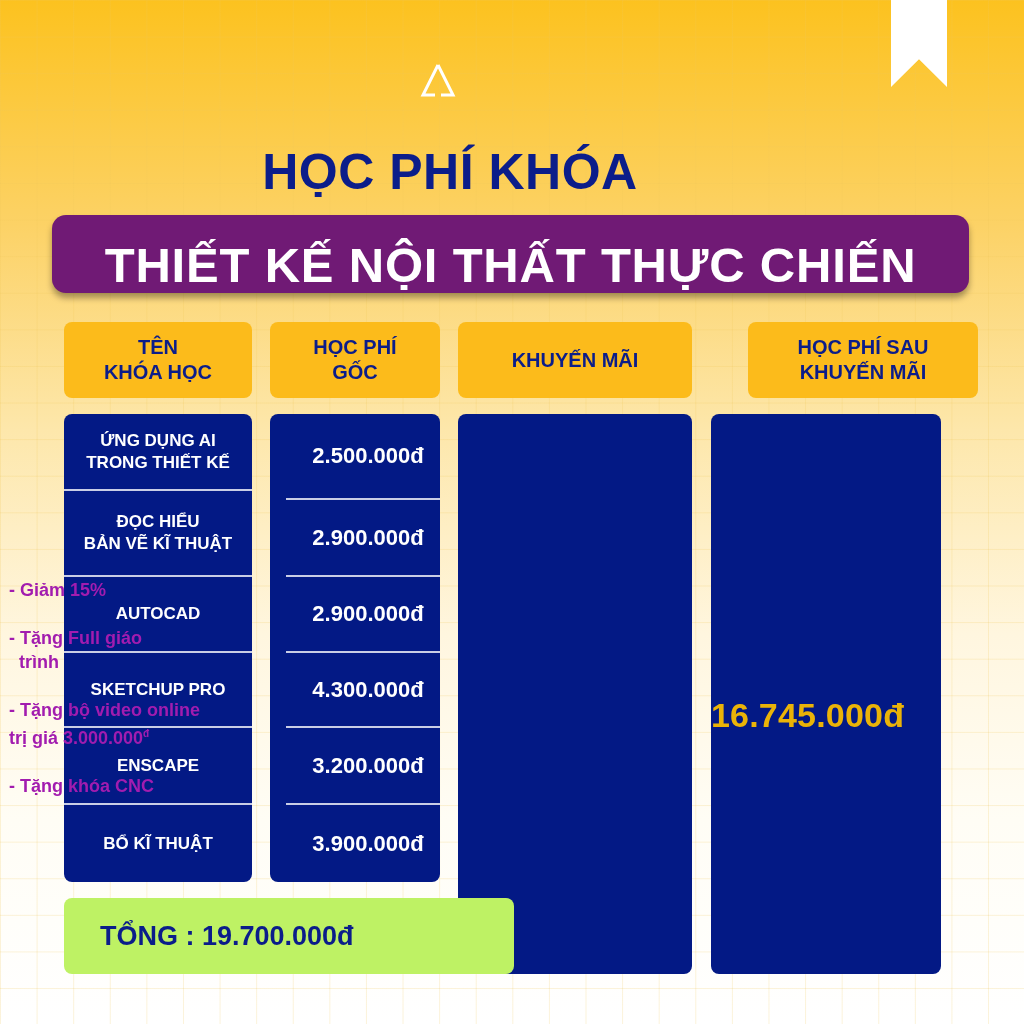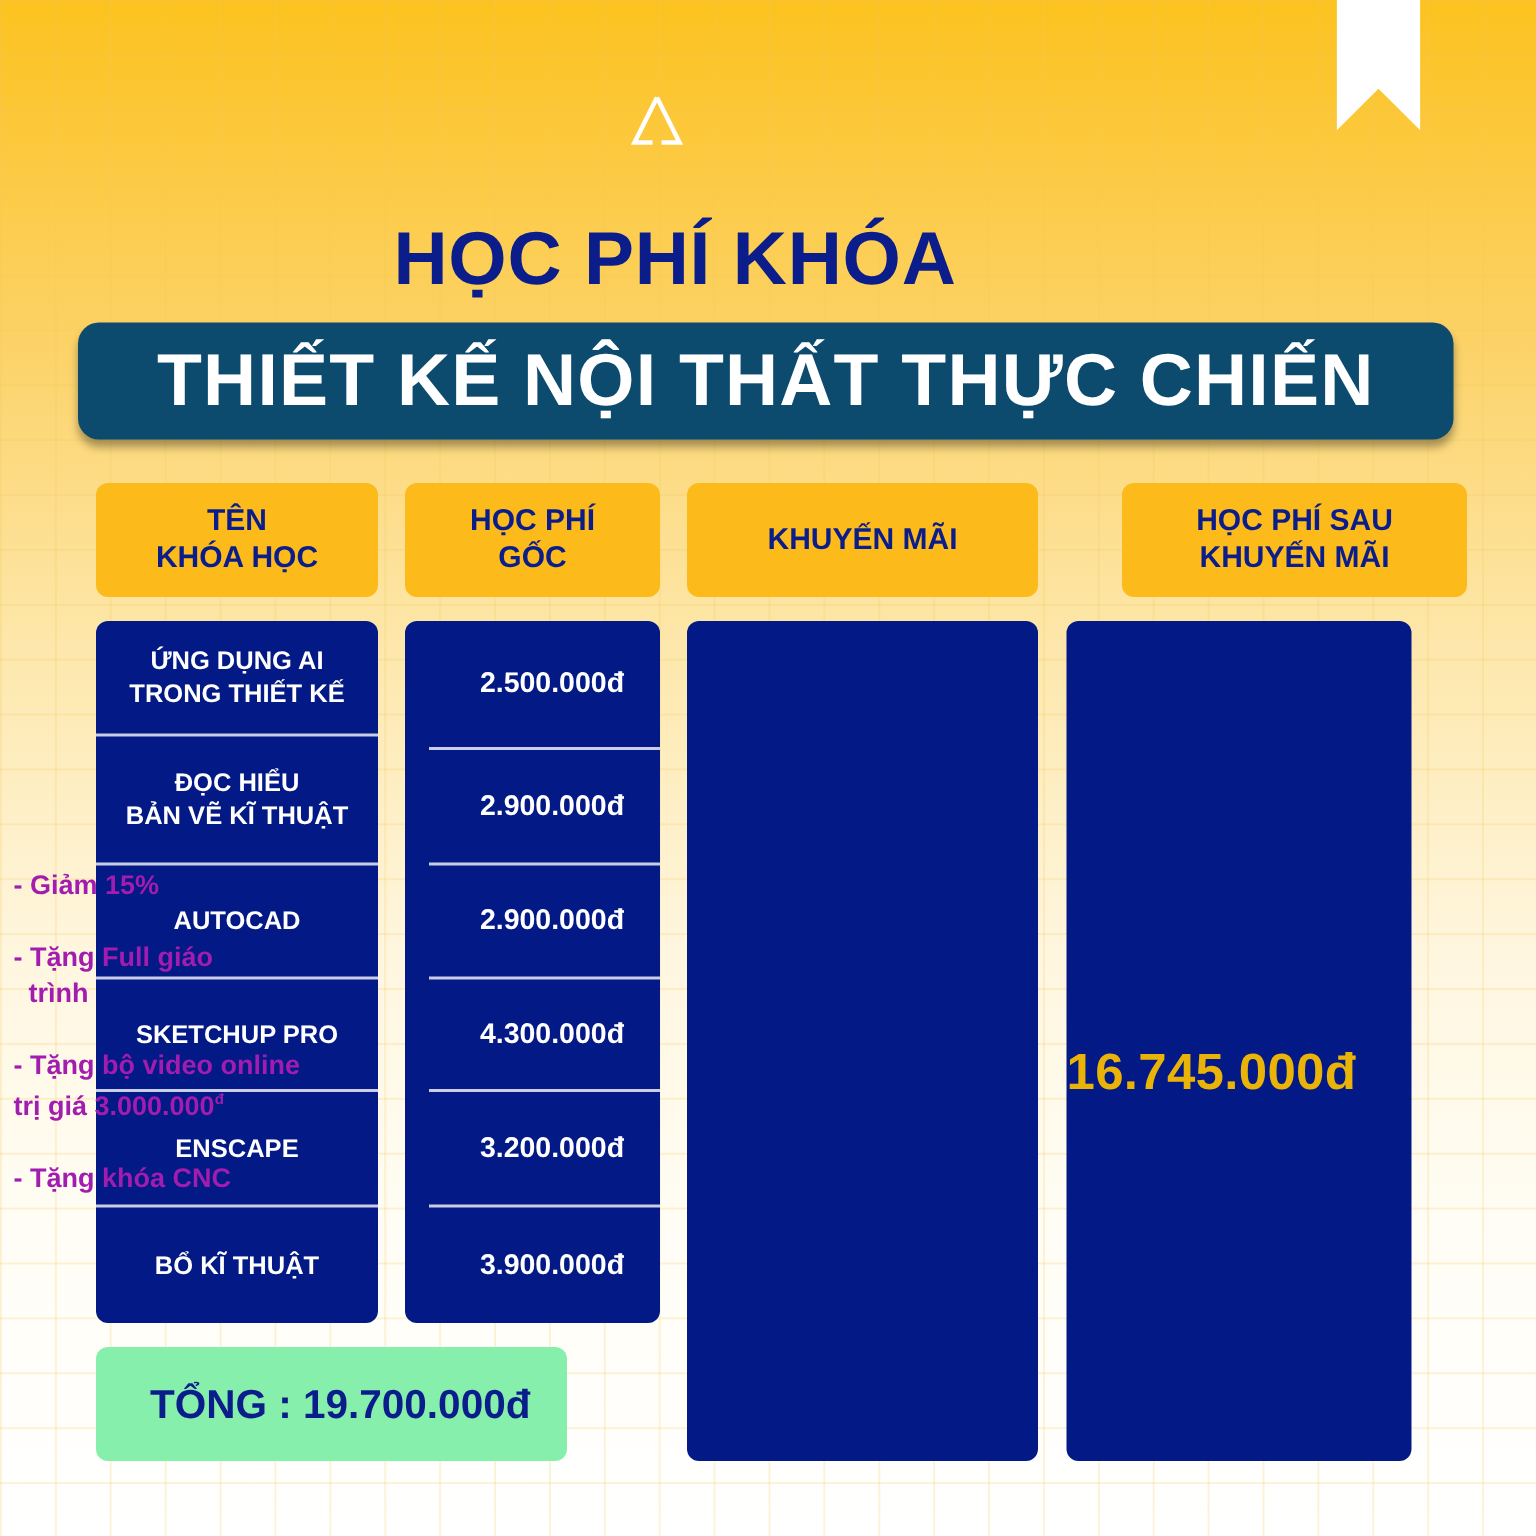--- a/index.html
+++ b/index.html
@@ -27,23 +27,23 @@
     .logo-tag { display: flex; align-items: center; gap: 6px; font-size: 10.5px; letter-spacing: 0.6px; margin-top: 2px; }
     .logo-tag::before { content: ""; display: inline-block; width: 30px; height: 1px; background: #ffffff; }
 
     .title-1 {
       position: absolute; left: 0; width: 900px; top: 143px; text-align: center;
       color: #0b1d8a; font-size: 50px; font-weight: 700; letter-spacing: 0.5px;
       font-family: "Liberation Sans", sans-serif;
     }
     .title-banner {
       position: absolute; left: 52px; top: 215px; width: 917px; height: 78px;
-      background: #0c4a6e; border-radius: 14px;
+      background: #701a75; border-radius: 14px;
       box-shadow: 0 5px 6px rgba(0,0,0,0.35);
-      display: flex; align-items: center; justify-content: center;
+      display: flex; align-items: flex-end; justify-content: center;
     }
     .title-2 {
       color: #ffffff; font-size: 49px; font-weight: 700; letter-spacing: 0.8px;
     }
 
     .hdr {
       position: absolute; top: 322px; height: 76px; background: #fcbb1b; border-radius: 8px;
       display: flex; align-items: center; justify-content: center; text-align: center;
       color: #0b1d8a; font-weight: 700; font-size: 20px; line-height: 25px; white-space: pre-line;
     }
@@ -53,42 +53,42 @@
     .col-final { left: 711px; width: 230px; margin-left: 37px; }
 
     .navy-card {
       position: absolute; background: #031985; border-radius: 8px; overflow: hidden;
     }
     .table-col { top: 414px; height: 468px; display: flex; flex-direction: column; }
     .row { display: flex; align-items: center; justify-content: center; text-align: center;
       color: #ffffff; font-weight: 700; border-bottom: 2px solid #c9cde6; white-space: pre-line; }
     .row:last-child { border-bottom: none; }
     .name-row { font-size: 17px; line-height: 22px; padding: 0 6px; }
-    .price-row { font-size: 19px; padding-left: 10px; margin-left: 16px; }
+    .price-row { font-size: 22px; padding-left: 10px; margin-left: 16px; }
     .r1 { height: 86px; } .r2 { height: 77px; } .r3 { height: 76px; }
     .r4 { height: 75px; } .r5 { height: 77px; } .r6 { flex: 1; }
 
     .promo-card { left: 458px; top: 414px; width: 234px; height: 560px; }
     .promo-list { position: absolute; left: 9px; top: 578px; color: #a21caf; font-size: 18px; font-weight: 700; }
     .promo-item { line-height: 24px; margin-bottom: 24px; white-space: pre; }
     .promo-item sup { font-size: 10px; }
 
     .final-card { left: 711px; top: 414px; width: 230px; height: 560px; }
     .old-price {
       position: absolute; left: 0; width: 100%; top: 254px; text-align: center;
       color: #ffffff; font-size: 22px; font-weight: 700; text-decoration: line-through; text-decoration-thickness: 2px;
     }
     .new-price {
       position: absolute; left: 0; width: 100%; top: 282px; text-align: left;
       color: #eab308; font-size: 34px; font-weight: 700; letter-spacing: 0.2px;
     }
 
     .total-box {
-      position: absolute; left: 64px; top: 898px; width: 314px; height: 76px;
-      background: #86efac; border-radius: 8px;
+      position: absolute; left: 64px; top: 898px; width: 450px; height: 76px;
+      background: #bef264; border-radius: 8px;
       display: flex; align-items: center; padding-left: 36px;
       color: #0b1d8a; font-size: 27px; font-weight: 700;
     }
   </style>
 </head>
 <body>
 
 <div class="bookmark"></div>
 
 <div class="logo">

